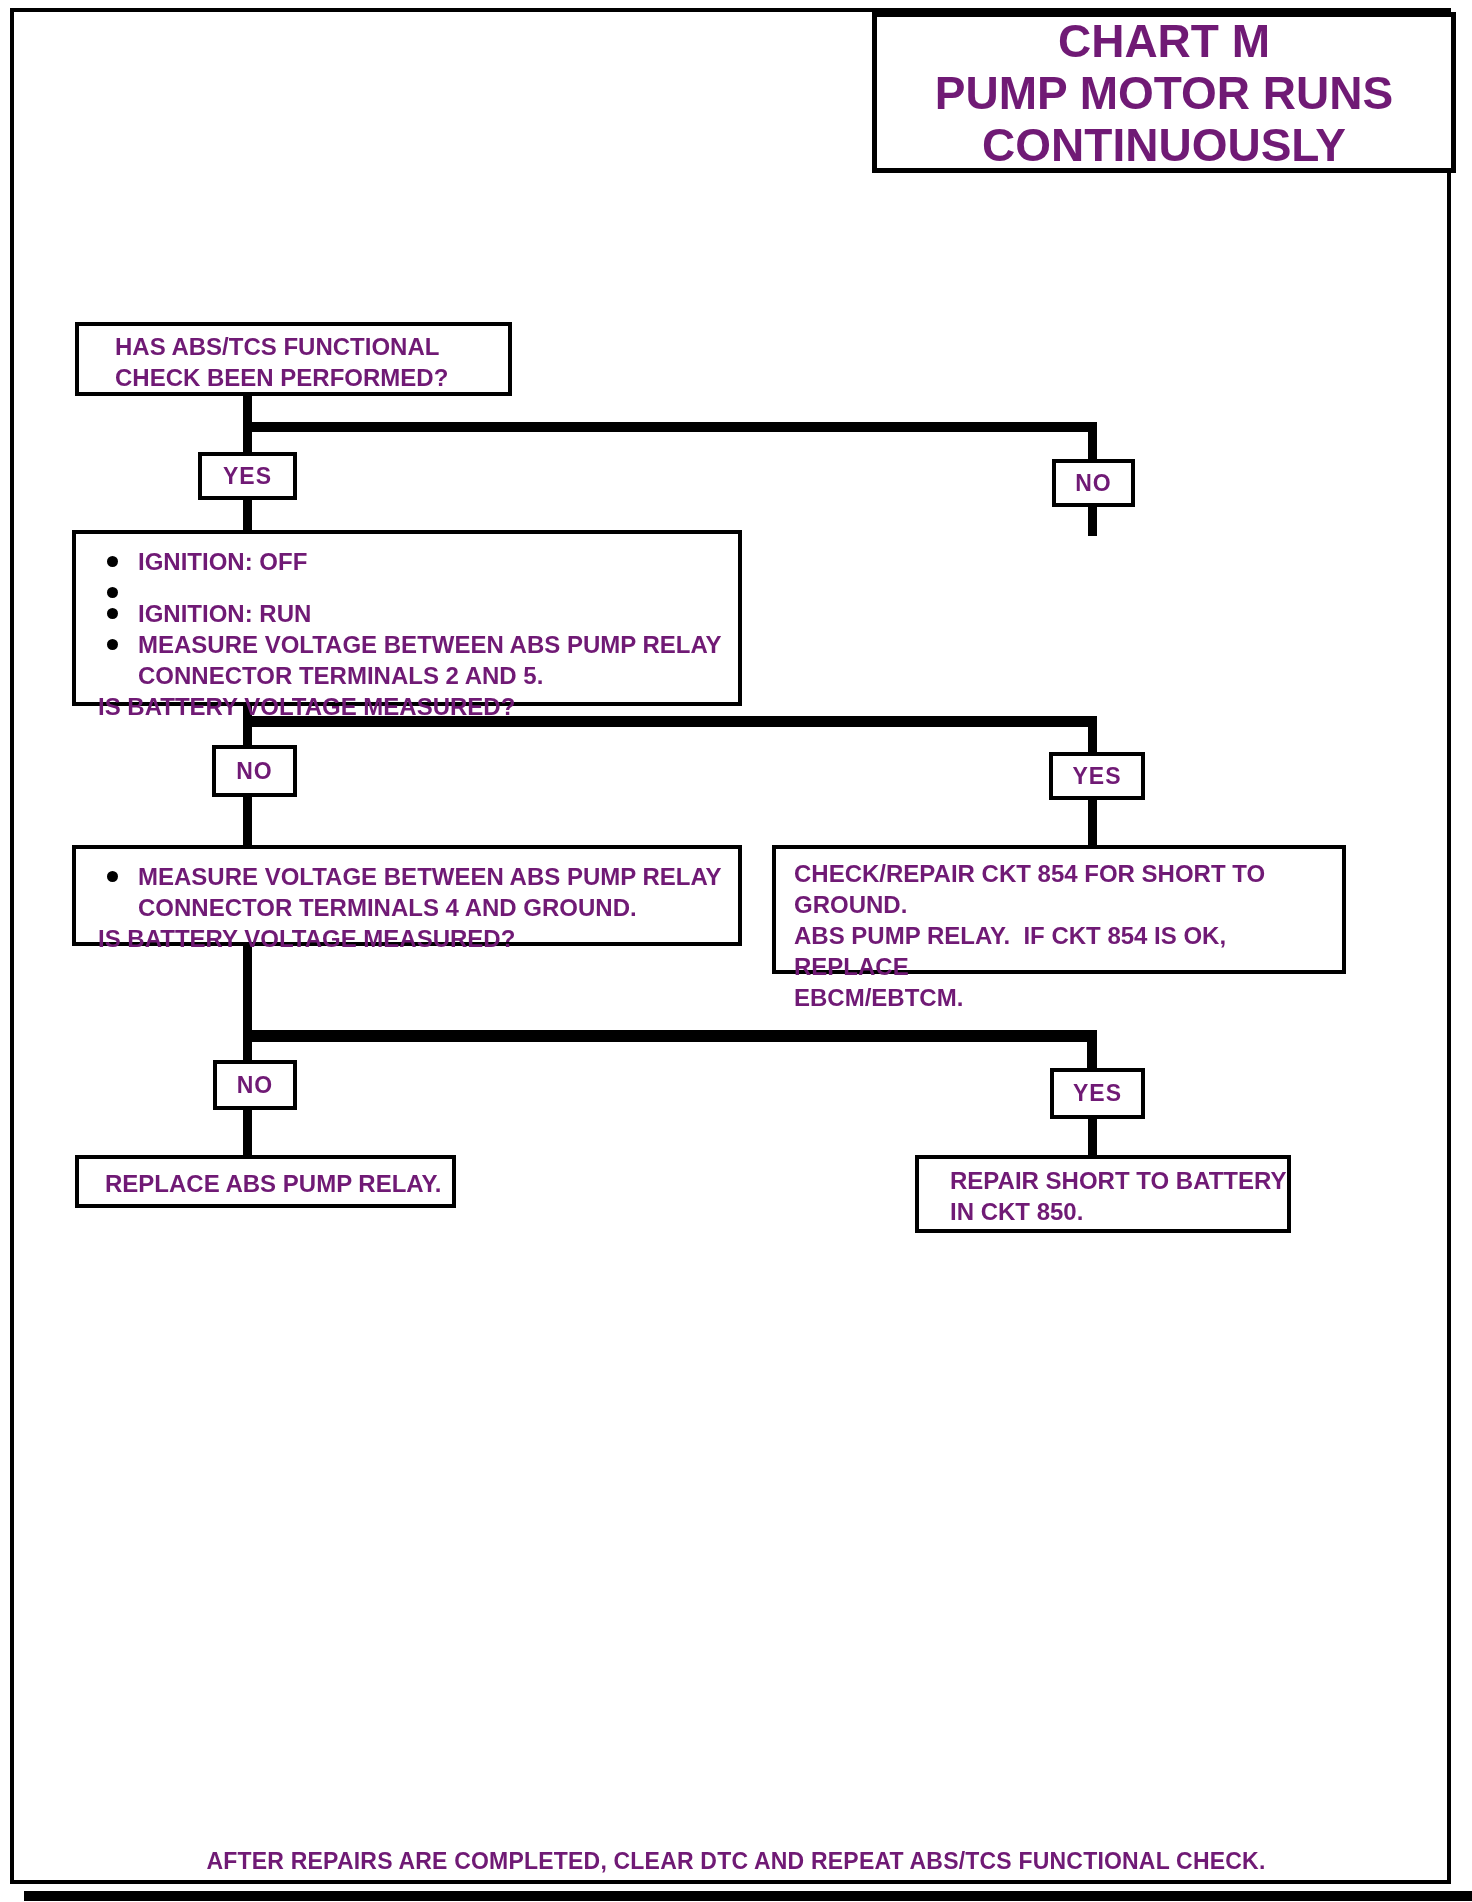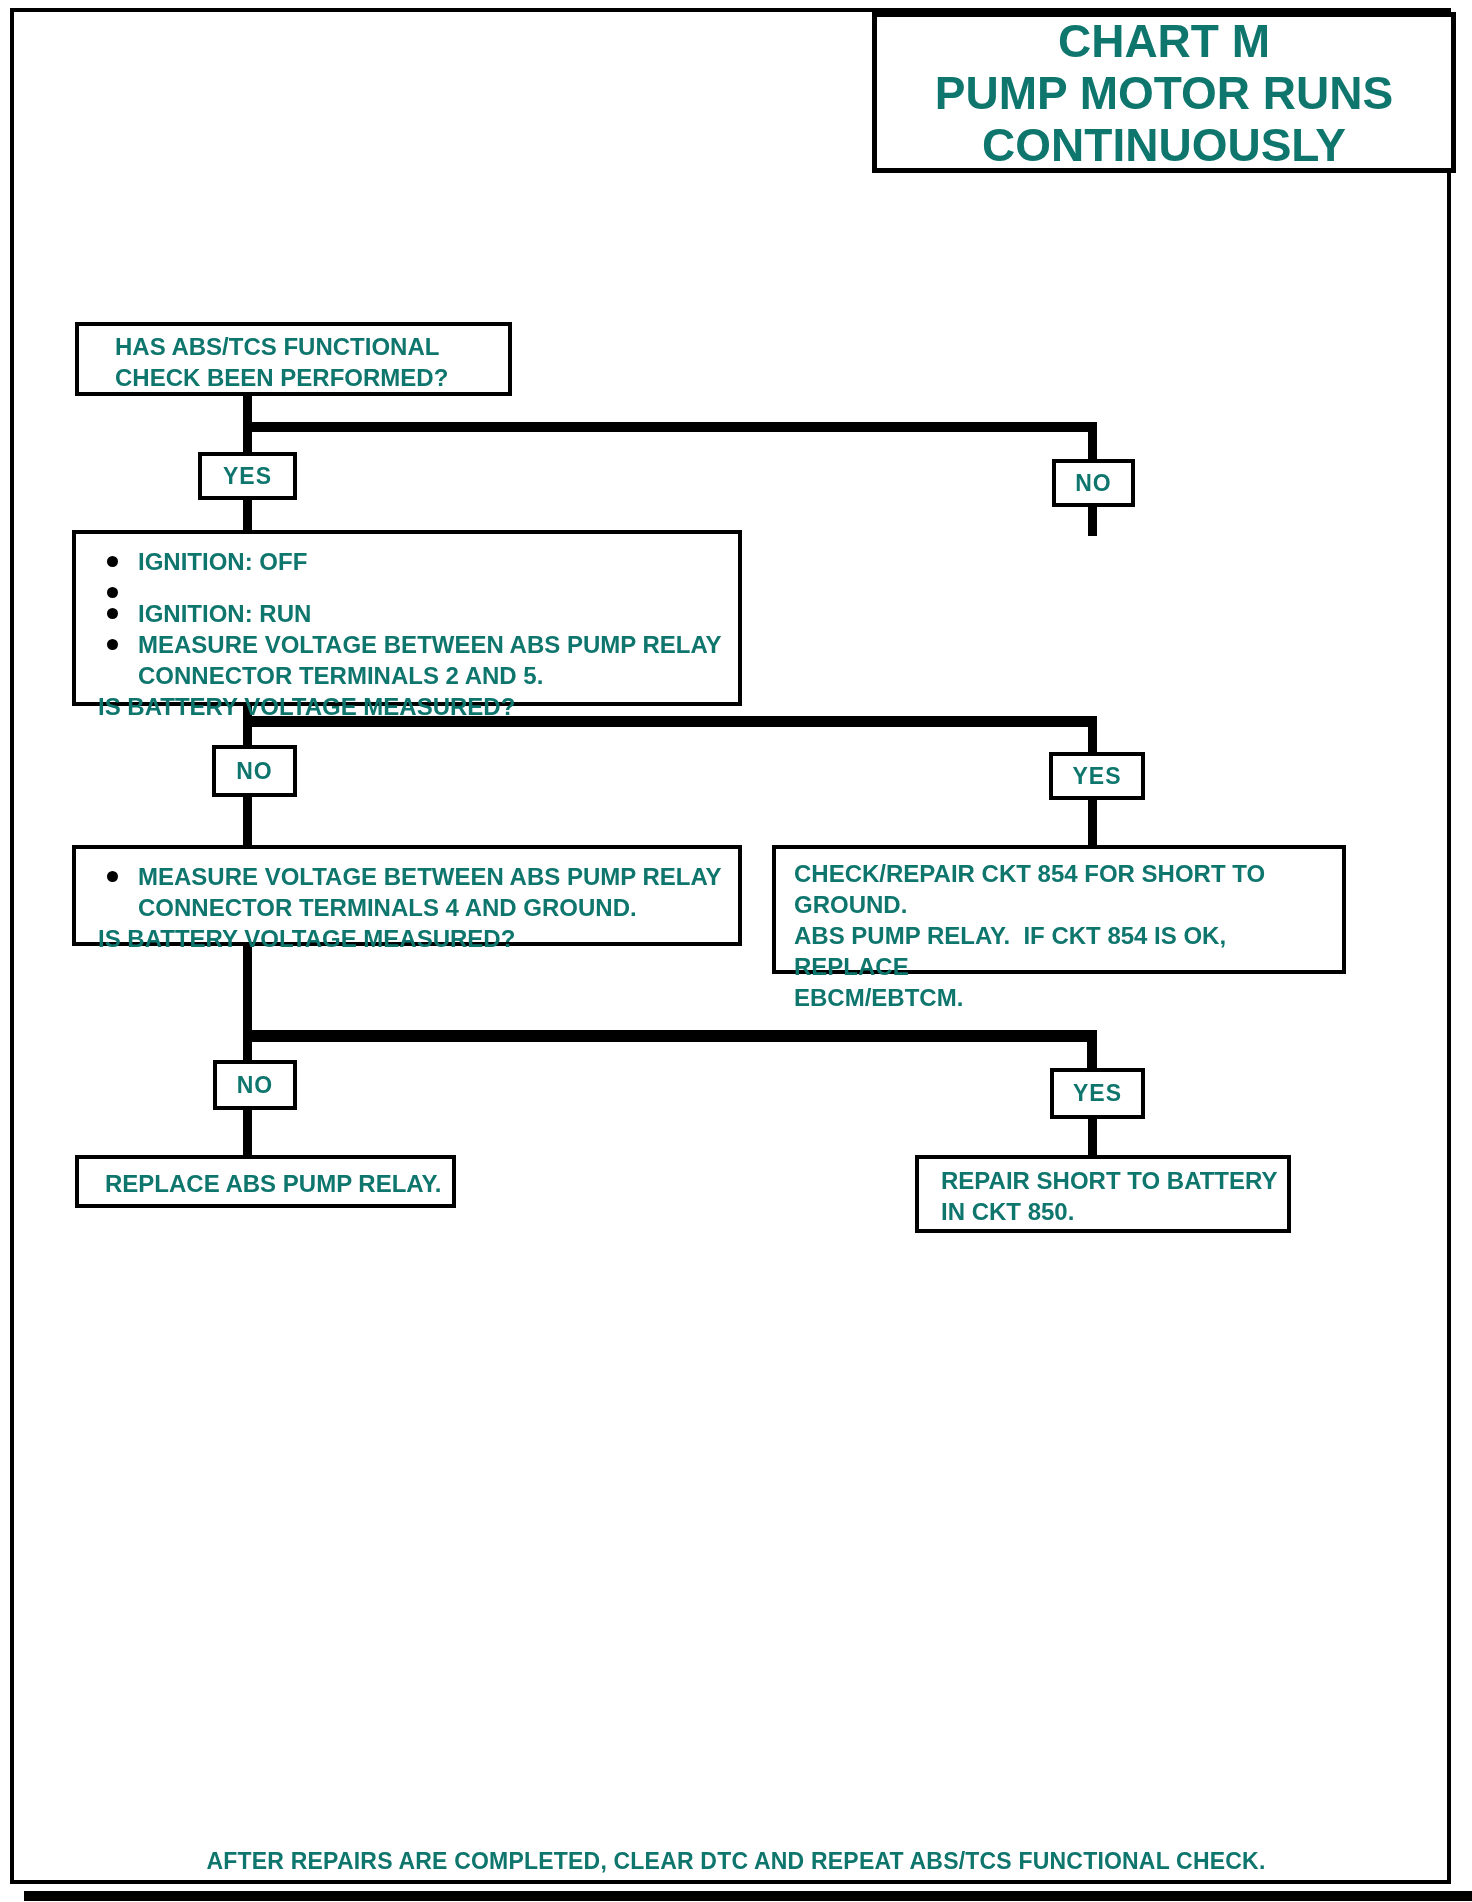--- a/index.html
+++ b/index.html
@@ -1,18 +1,18 @@
 <!DOCTYPE html>
 <html><head>
 <meta charset="utf-8">
 <style>
   html,body { margin:0; padding:0; background:#e8e8e8; }
   .page {
     position:relative; width:1472px; height:1902px; background:#ffffff;
-    font-family:"Liberation Sans", sans-serif; font-weight:bold; color:#0f766e;
+    font-family:"Liberation Sans", sans-serif; font-weight:bold; color:#701a75;
     overflow:hidden;
   }
   .page-frame {
     position:absolute; left:10px; top:8px; width:1441px; height:1876px;
     border:4px solid #000; box-sizing:border-box;
   }
   .bottom-bar {
     position:absolute; left:24px; top:1891px; width:1448px; height:10px; background:#000;
   }
   .title-box {
@@ -25,21 +25,21 @@
     position:absolute; border:4px solid #000; box-sizing:border-box; background:#fff;
     font-size:24px; line-height:31px;
   }
   .line { white-space:pre-wrap; }
   .q1 { left:75px; top:322px; width:437px; height:74px; padding:5px 0 16px 36px; }
   .steps1 { left:72px; top:530px; width:670px; height:176px; padding:12px 0 0 0; }
   .perform { left:903px; top:532px; width:461px; height:77px; padding:6px 0 0 24px; }
   .steps2 { left:72px; top:845px; width:670px; height:101px; padding:12px 0 0 0; }
   .ckt854 { left:772px; top:845px; width:574px; height:129px; padding:9px 8px 0 18px; }
   .replace { left:75px; top:1155px; width:381px; height:53px; padding:9px 0 0 26px; }
-  .repair { left:915px; top:1155px; width:376px; height:78px; padding:6px 0 0 22px; }
+  .repair { left:915px; top:1155px; width:376px; height:78px; padding:6px 0 0 31px; }
   .decision {
     position:absolute; border:4px solid #000; box-sizing:border-box; background:#fff;
     display:flex; align-items:center; justify-content:center;
     font-size:23px; letter-spacing:1px;
   }
   .d1yes { left:198px; top:452px; width:99px;  height:48px; }
   .d1no  { left:1052px; top:459px; width:83px; height:48px; }
   .d2no  { left:212px; top:745px; width:85px;  height:52px; }
   .d2yes { left:1049px; top:752px; width:96px; height:48px; }
   .d3no  { left:213px; top:1060px; width:84px; height:50px; }

